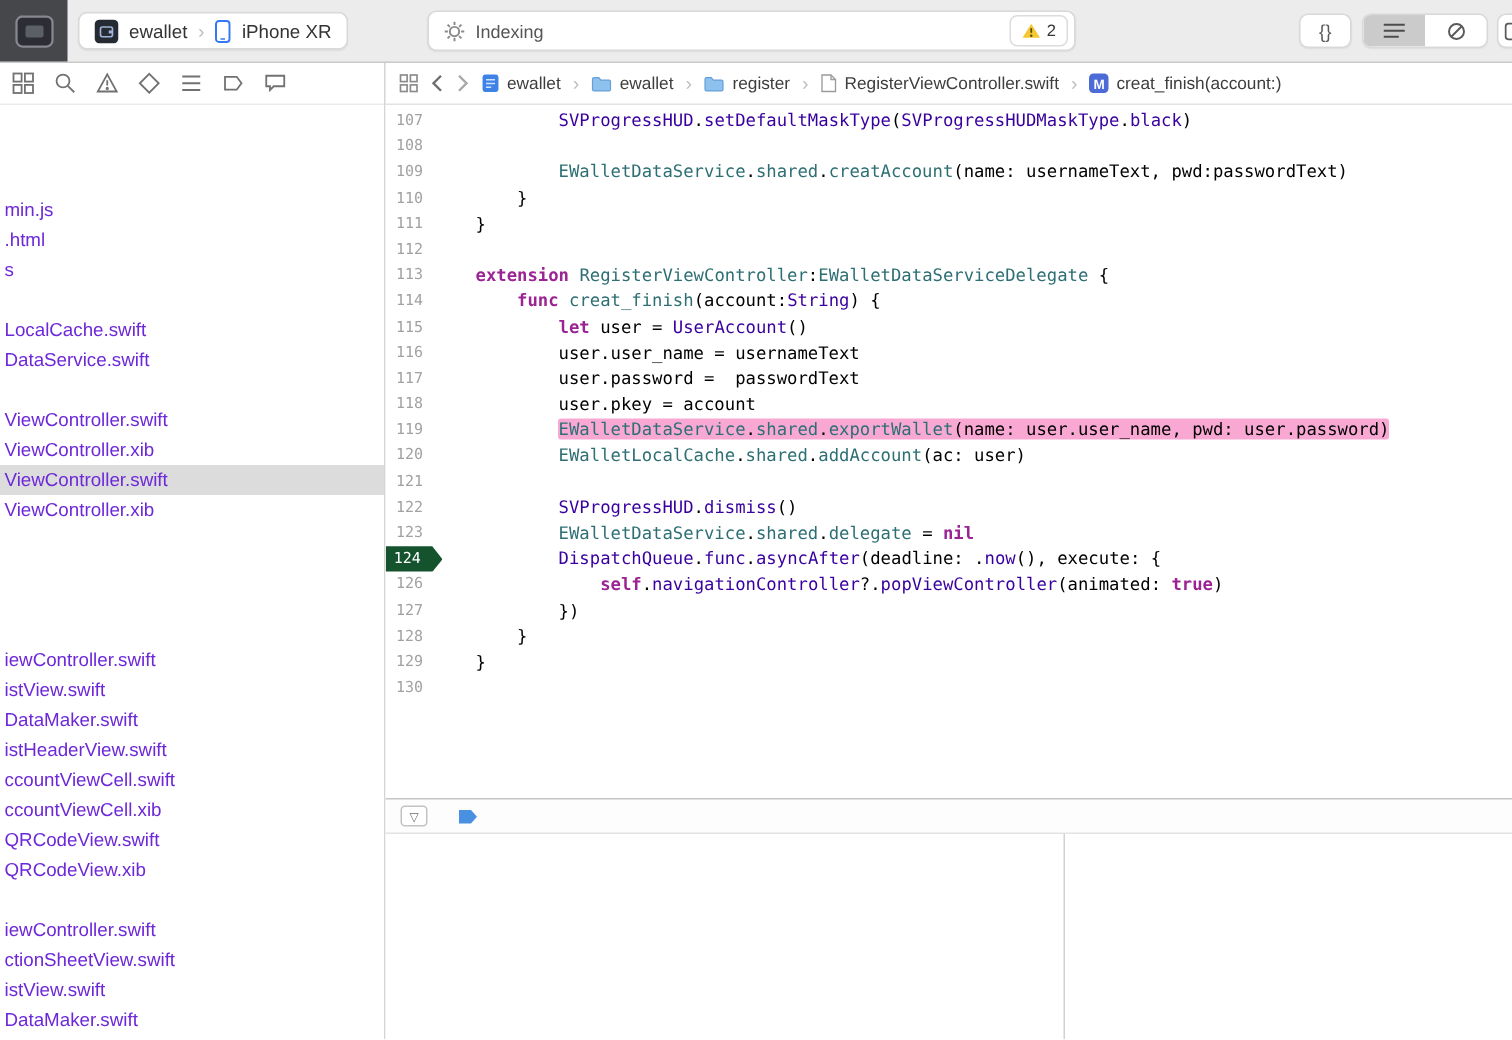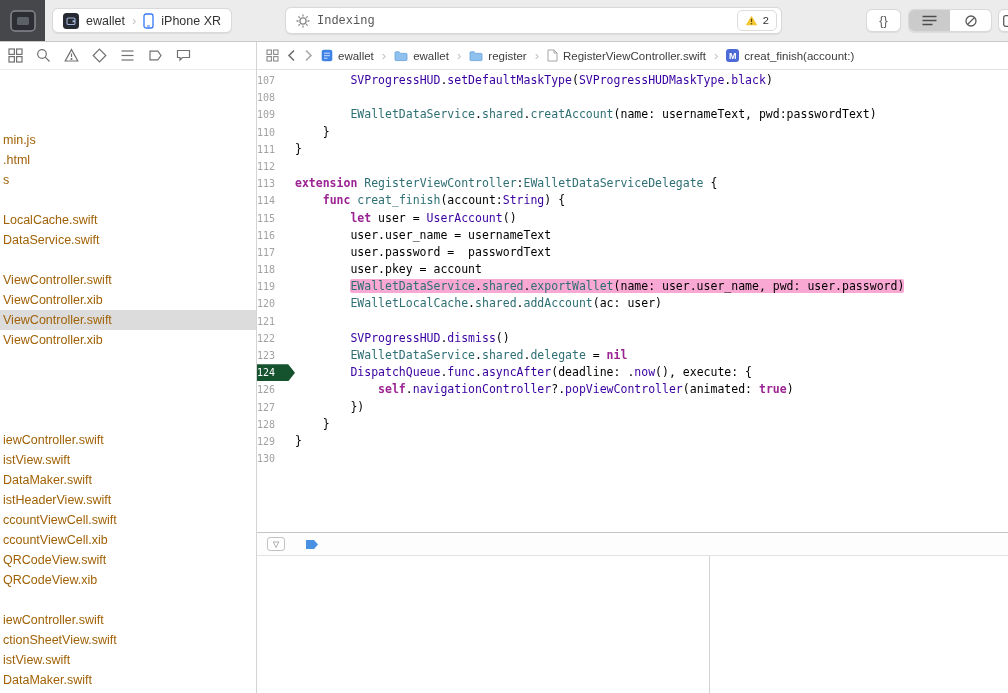--- a/index.html
+++ b/index.html
@@ -6,48 +6,48 @@
   html,body { width:1008px; height:693px; }
   body { font-family:"Liberation Sans", sans-serif; background:#fff; overflow:hidden; }
   #window { position:relative; width:1008px; height:693px; background:#fff; overflow:hidden;padding-left:12px; }
 
   
   #toolbar { position:absolute; left:0; top:0; width:1008px; height:42px; background:#ececec; border-bottom:1px solid #c9c9c9; }
   #corner-block { position:absolute; left:0; top:0; width:45px; height:41px; background:#45474b; display:flex; align-items:center; justify-content:center; }
   .pill { position:absolute; background:#fff; border:1px solid #d9d9d9; border-radius:6px; display:flex; align-items:center; box-shadow:0 0.5px 1px rgba(0,0,0,.07); }
   #scheme-pill { left:52px; top:8px; height:25px; padding:0 10px; gap:7px; font-size:12.5px; color:#333; }
   .sep-chev { color:#c0c0c0; font-size:13px; }
-  #status-pill { left:285px; top:7px; width:497px; height:27px; padding-left:10px; gap:7px; font-size:12px; color:#555;font-family:Liberation Mono, monospace; }
+  #status-pill { left:285px; top:7px; width:432px; height:27px; padding-left:10px; gap:7px; font-size:12px; color:#555; }
   #warning-badge { margin-left:auto; margin-right:4px; height:21px; border:1px solid #dcdcdc; border-radius:5px; background:#fff; display:flex; align-items:center; gap:4px; padding:0 7px; font-size:11px; color:#333; }
   #braces-pill { left:866px; top:9px; width:35px; height:23px; justify-content:center; font-size:12.5px; color:#5a5a5a; }
   #editor-seg { left:908px; top:9px; width:84px; height:23px; padding:0; overflow:hidden; }
   .seg { width:42px; height:100%; display:flex; align-items:center; justify-content:center; }
   .seg.selected { background:#cbcbcb; }
   #edge-pill { left:998px; top:9px; width:26px; height:23px; justify-content:center; }
 
   
   #nav-strip { position:absolute; left:0; top:42px; width:256px; height:28px; background:#fff; border-bottom:1px solid #ebebeb; display:flex; align-items:center; gap:13px; padding-left:8px; }
   #jumpbar { position:absolute; left:257px; top:42px; width:751px; height:28px; background:#fff; border-bottom:1px solid #e2e2e2; display:flex; align-items:center; gap:8px; padding-left:9px; font-size:11.5px; color:#3d3d3d; white-space:nowrap; }
   .crumb { display:flex; align-items:center; gap:5px; }
   .m-badge { width:13px; height:13px; border-radius:3px; background:#4d6bd6; color:#fff; font-size:9px; font-weight:bold; display:flex; align-items:center; justify-content:center; }
 
   
   #main-divider { position:absolute; left:256px; top:42px; width:1px; height:651px; background:#d4d4d4; }
 
   
   #sidebar { position:absolute; left:0; top:70px; width:256px; height:623px; background:#fff; overflow:hidden; }
-  .srow { height:20px; line-height:20px; font-size:12.5px; color:#a16207; padding-left:3px; white-space:nowrap; overflow:hidden; }
+  .srow { height:20px; line-height:20px; font-size:12.5px; color:#6d28d9; padding-left:3px; white-space:nowrap; overflow:hidden; }
   .srow.ssel { background:#dcdcdc; }
 
   
   #editor { position:absolute; left:257px; top:70px; width:751px; height:462px; background:#fff; overflow:hidden; padding-top:2px; font-family:"DejaVu Sans Mono", monospace; }
   .crow { display:flex; height:17.2px; }
-  .gut { flex:none; width:38px; text-align:left; padding-right:6px; font-size:10px; line-height:17.2px; color:#a2a2a4; }
+  .gut { flex:none; width:38px; text-align:center; padding-right:6px; font-size:10px; line-height:17.2px; color:#a2a2a4; }
   .gut.bp { background:#14532d; color:#fff; clip-path:polygon(0 0, 82% 0, 100% 50%, 82% 100%, 0 100%); padding-right:9px; }
-  .cl { margin-left:0; white-space:pre; font-size:11.5px; line-height:17.2px; color:#000; }
+  .cl { margin-left:22px; white-space:pre; font-size:11.5px; line-height:17.2px; color:#000; }
   .tk-p { color:#000; }
   .tk-k { color:#9b2393; font-weight:bold; }
   .tk-t { color:#3900a0; }
   .tk-c { color:#2e6f74; }
   .tk-s { color:#c41a16; }
   .selwrap { background:#f9a8d4; border-radius:2px; }
 
   
   #debug-bar { position:absolute; left:257px; top:532px; width:751px; height:24px; background:#fdfdfd; border-top:1px solid #c6c6c6; border-bottom:1px solid #e3e3e3; display:flex; align-items:center; gap:20px; padding-left:10px; }
   #filter-btn { width:18px; height:14px; border:1px solid #c2c2c2; border-radius:3px; display:flex; align-items:center; justify-content:center; font-size:8px; color:#6a6a6a; background:#fff; }

